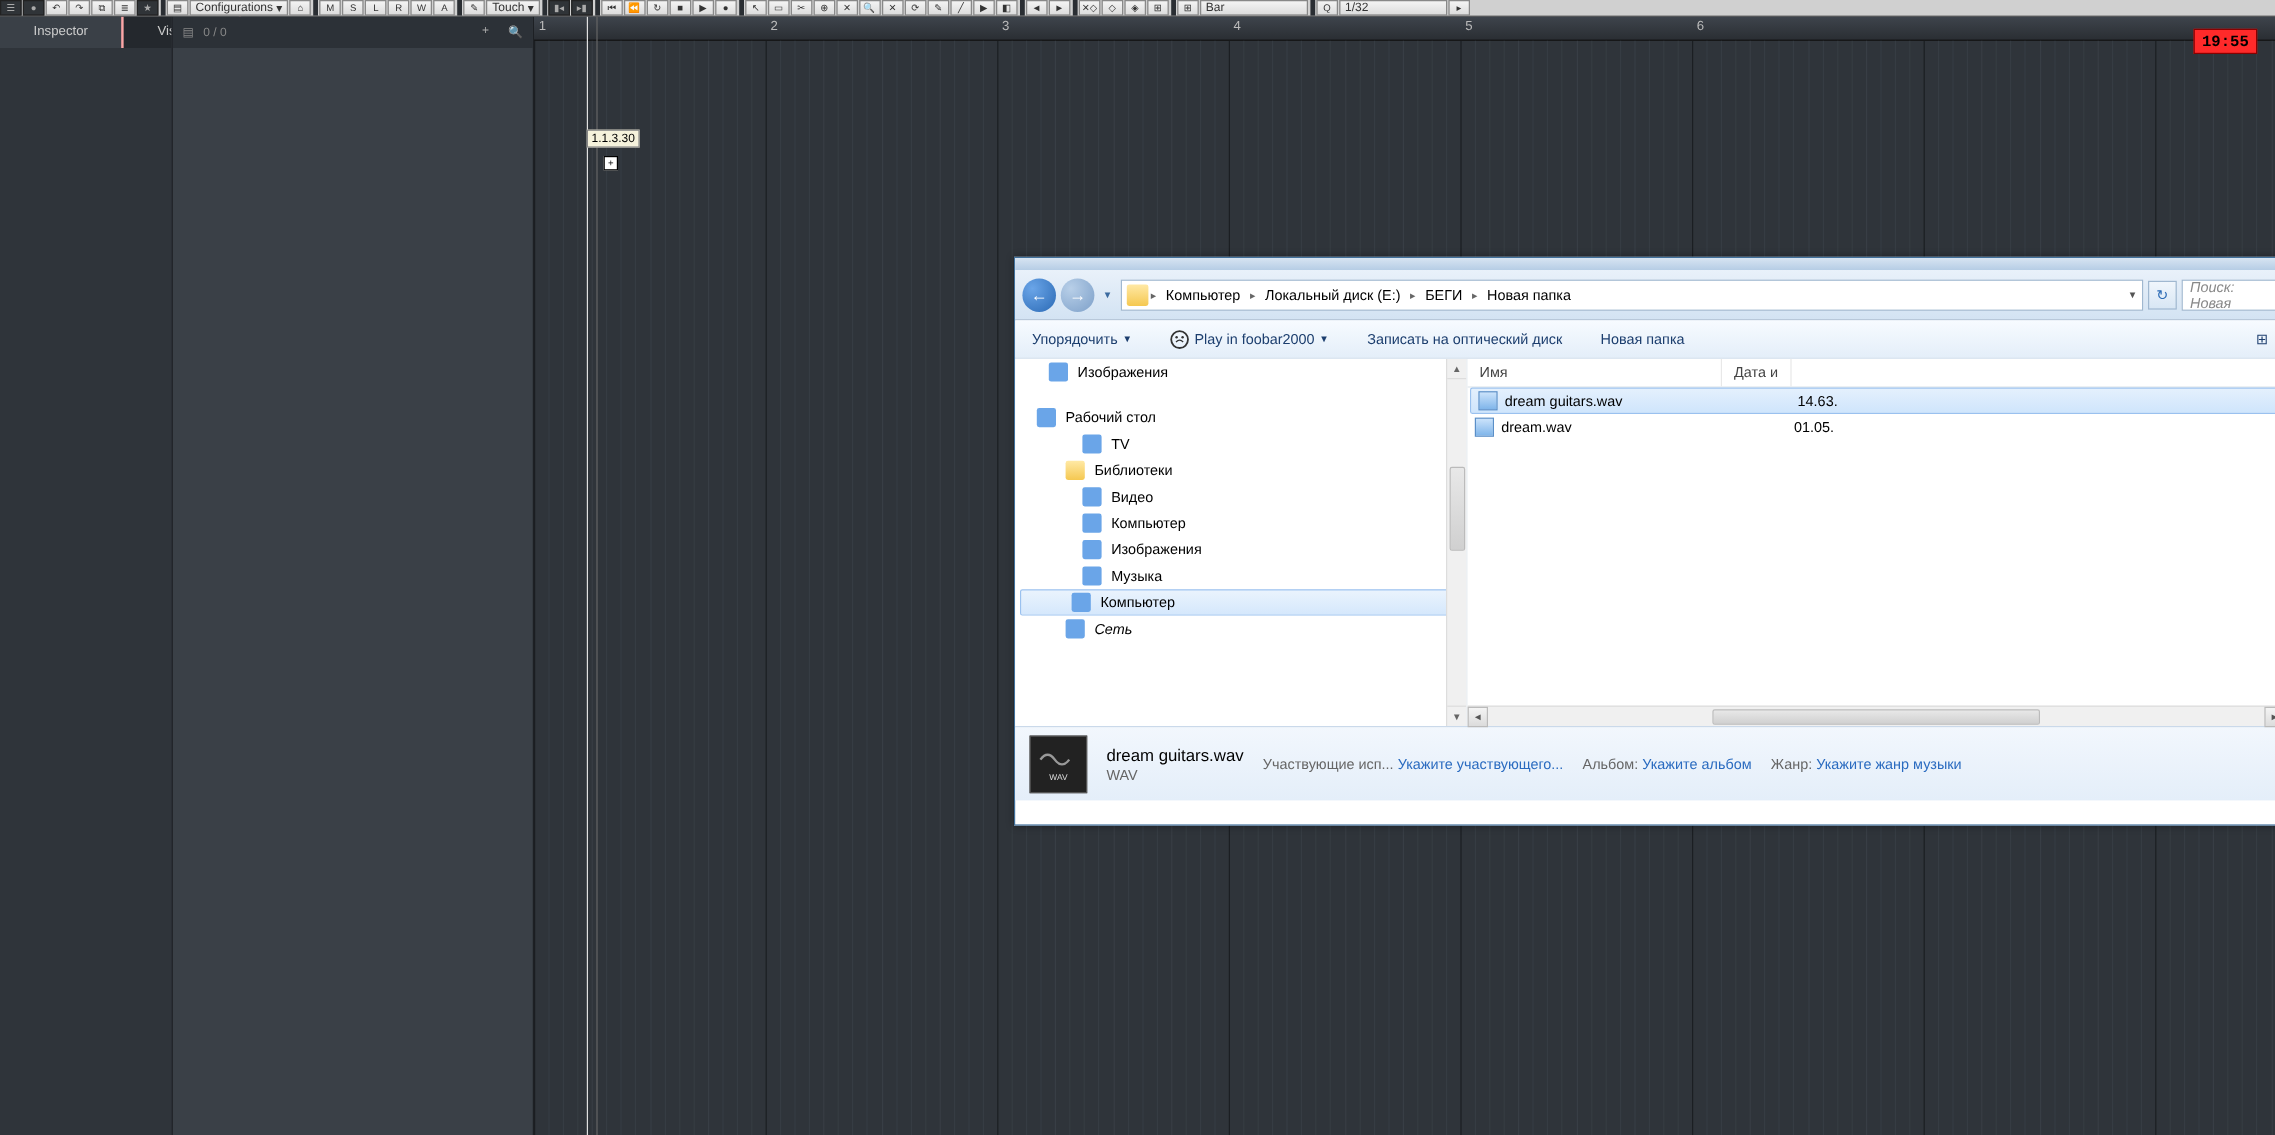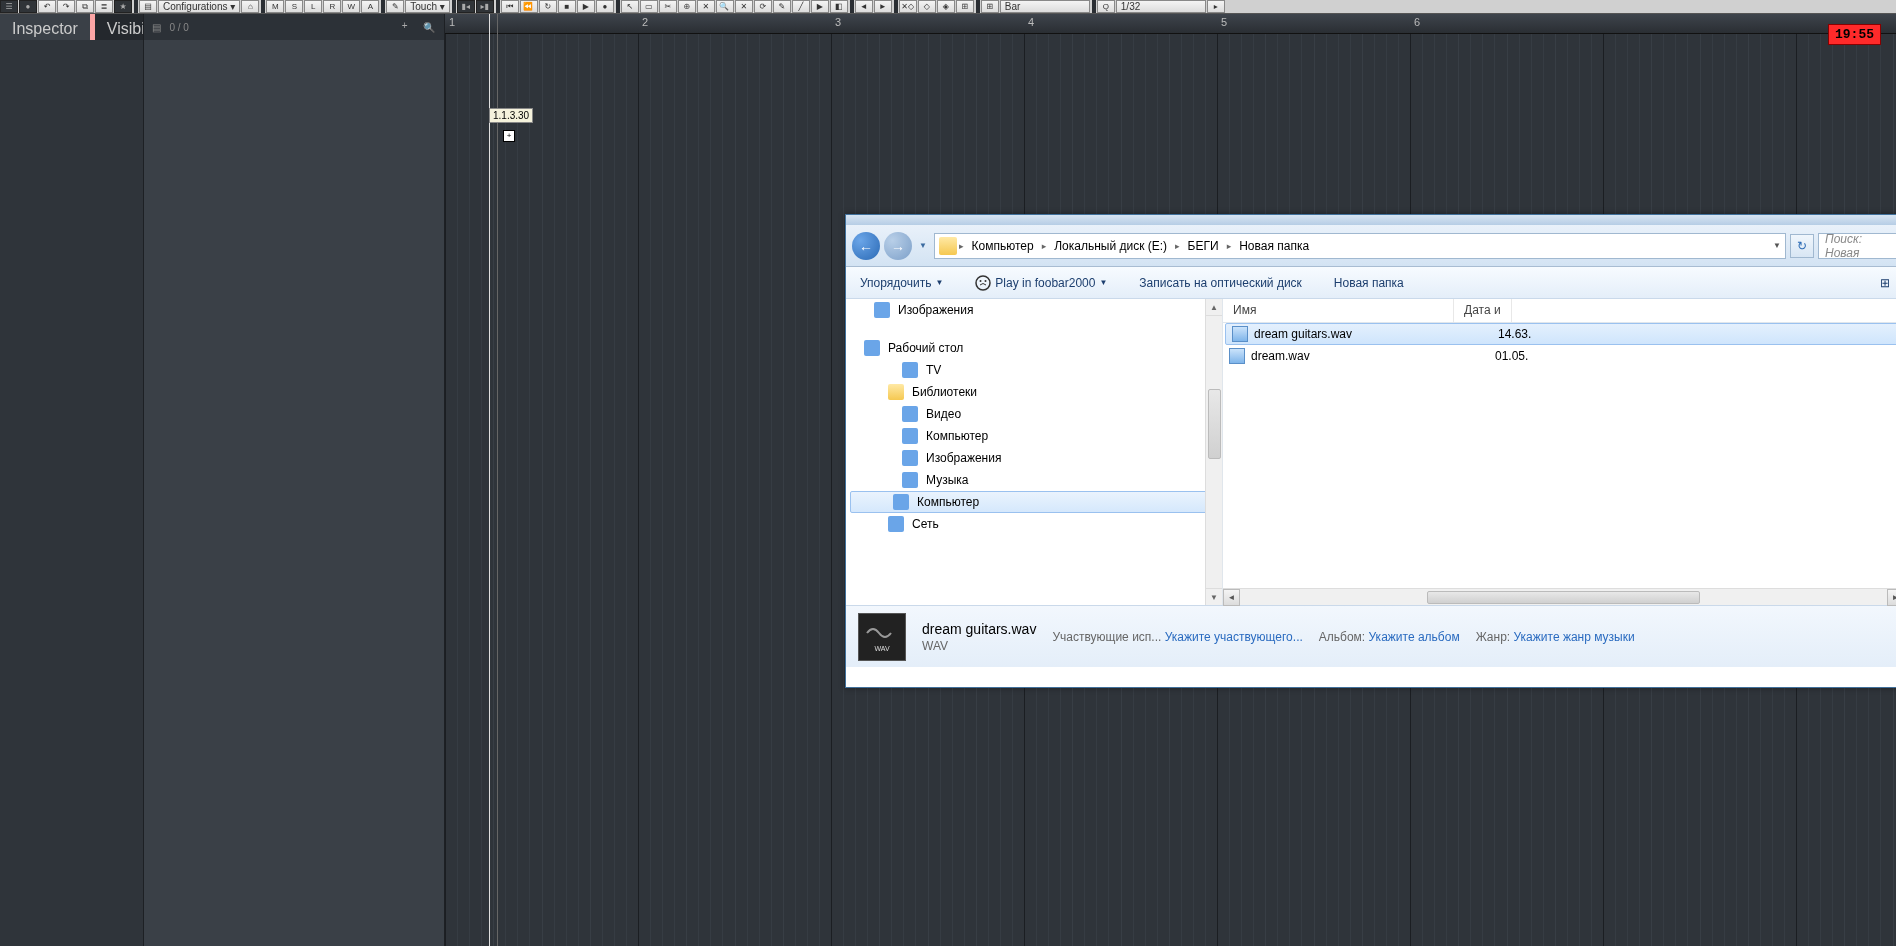--- a/index.html
+++ b/index.html
@@ -8,21 +8,21 @@
 
 .topbar{display:flex;align-items:stretch;height:14px;background:#d0d0d0;border-bottom:1px solid #555}
 .tbtn{width:18px;height:13px;border:1px solid #888;background:linear-gradient(#f4f4f4,#dcdcdc);display:flex;align-items:center;justify-content:center;font-size:8px;color:#333;margin-right:1px}
 .tbtn.dark{background:#303438;border-color:#222;color:#aaa}
 .tdrop{height:13px;border:1px solid #888;background:linear-gradient(#f4f4f4,#dcdcdc);padding:0 4px;display:flex;align-items:center;color:#333;font-size:10px;margin-right:1px}
 .sep{width:4px;background:#2a2e33;margin:0 1px}
 
 
 .leftpanel{position:absolute;left:0;top:14px;width:143px;bottom:0;background:#2f343a}
 .tabrow{display:flex;height:26px;background:#24282d}
-.tab{padding:6px 12px;color:#ccc;font-size:16px;border-right:5px solid #fca5a5}
+.tab{padding:6px 28px;color:#ccc;font-size:11px;border-right:2px solid #fca5a5}
 .tab.active{background:#3a4047}
 
 
 .trackpanel{position:absolute;left:143px;top:14px;width:302px;bottom:0;background:#3a4047;border-left:1px solid #1d2024;border-right:1px solid #1d2024}
 .trackhead{height:26px;background:#2c3137;display:flex;align-items:center;padding:0 8px;color:#888;font-size:10px;gap:8px}
 .trackhead .plus{margin-left:auto;width:14px;height:14px;text-align:center;color:#aaa}
 
 
 .arrange{position:absolute;left:445px;top:14px;right:0;bottom:0;background:#2f343a}
 .ruler{height:20px;background:linear-gradient(#3e444c,#2a2e33);position:relative;border-bottom:1px solid #111}
@@ -379,33 +379,33 @@
           <span>Изображения</span>
         </div>
         <div class="tree-item" style="padding-left: 56px;">
           <span class="ticn"></span>
           <span>Музыка</span>
         </div>
         <div class="tree-item sel" style="padding-left: 42px;">
           <span class="ticn"></span>
           <span>Компьютер</span>
         </div>
-        <div class="tree-item" style="padding-left: 42px;">
+        <div class="tree-item" style="padding-left: 42px; font-style: italic;">
           <span class="ticn"></span>
           <span>Сеть</span>
         </div>
         <div class="scroll-tree">
         <div style="position:absolute;top:0;left:0;right:0;height:17px;text-align:center;font-size:8px;line-height:17px;color:#666;border-bottom:1px solid #ddd">▲</div>
         <div class="scroll-thumb" style="top:90px;height:70px"></div>
         <div style="position:absolute;bottom:0;left:0;right:0;height:17px;text-align:center;font-size:8px;line-height:17px;color:#666;border-top:1px solid #ddd">▼</div>
       </div>
     </div>
     <div class="exp-list">
       <div class="list-head">
-        <div class="col" style="width:231px">Имя</div>
+        <div class="col" style="width:212px">Имя</div>
         <div class="col">Дата и</div>
       </div>
       <div id="filelist">
           <div class="list-row sel">
             <span class="ficn"></span>
             <span style="width: 238px;">dream guitars.wav</span>
             <span>14.63.</span>
           </div>
           <div class="list-row">
             <span class="ficn"></span>

